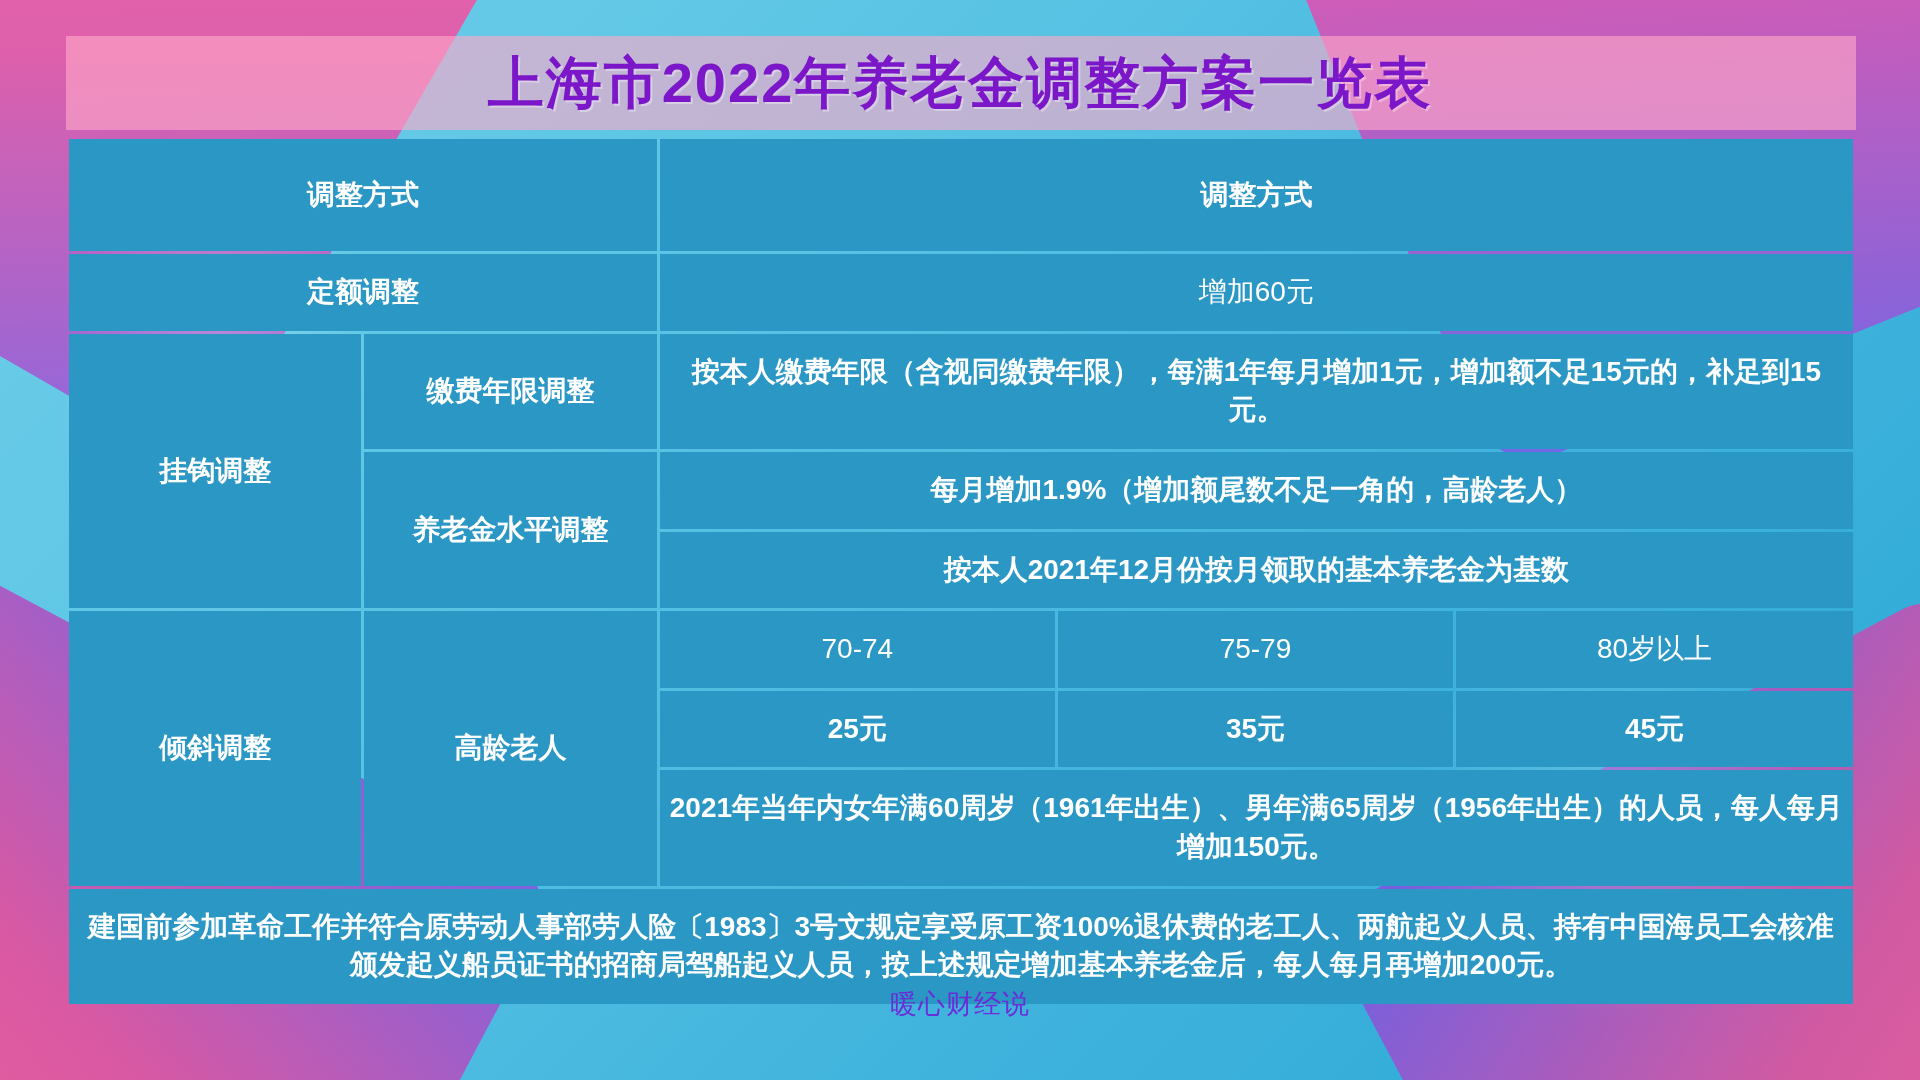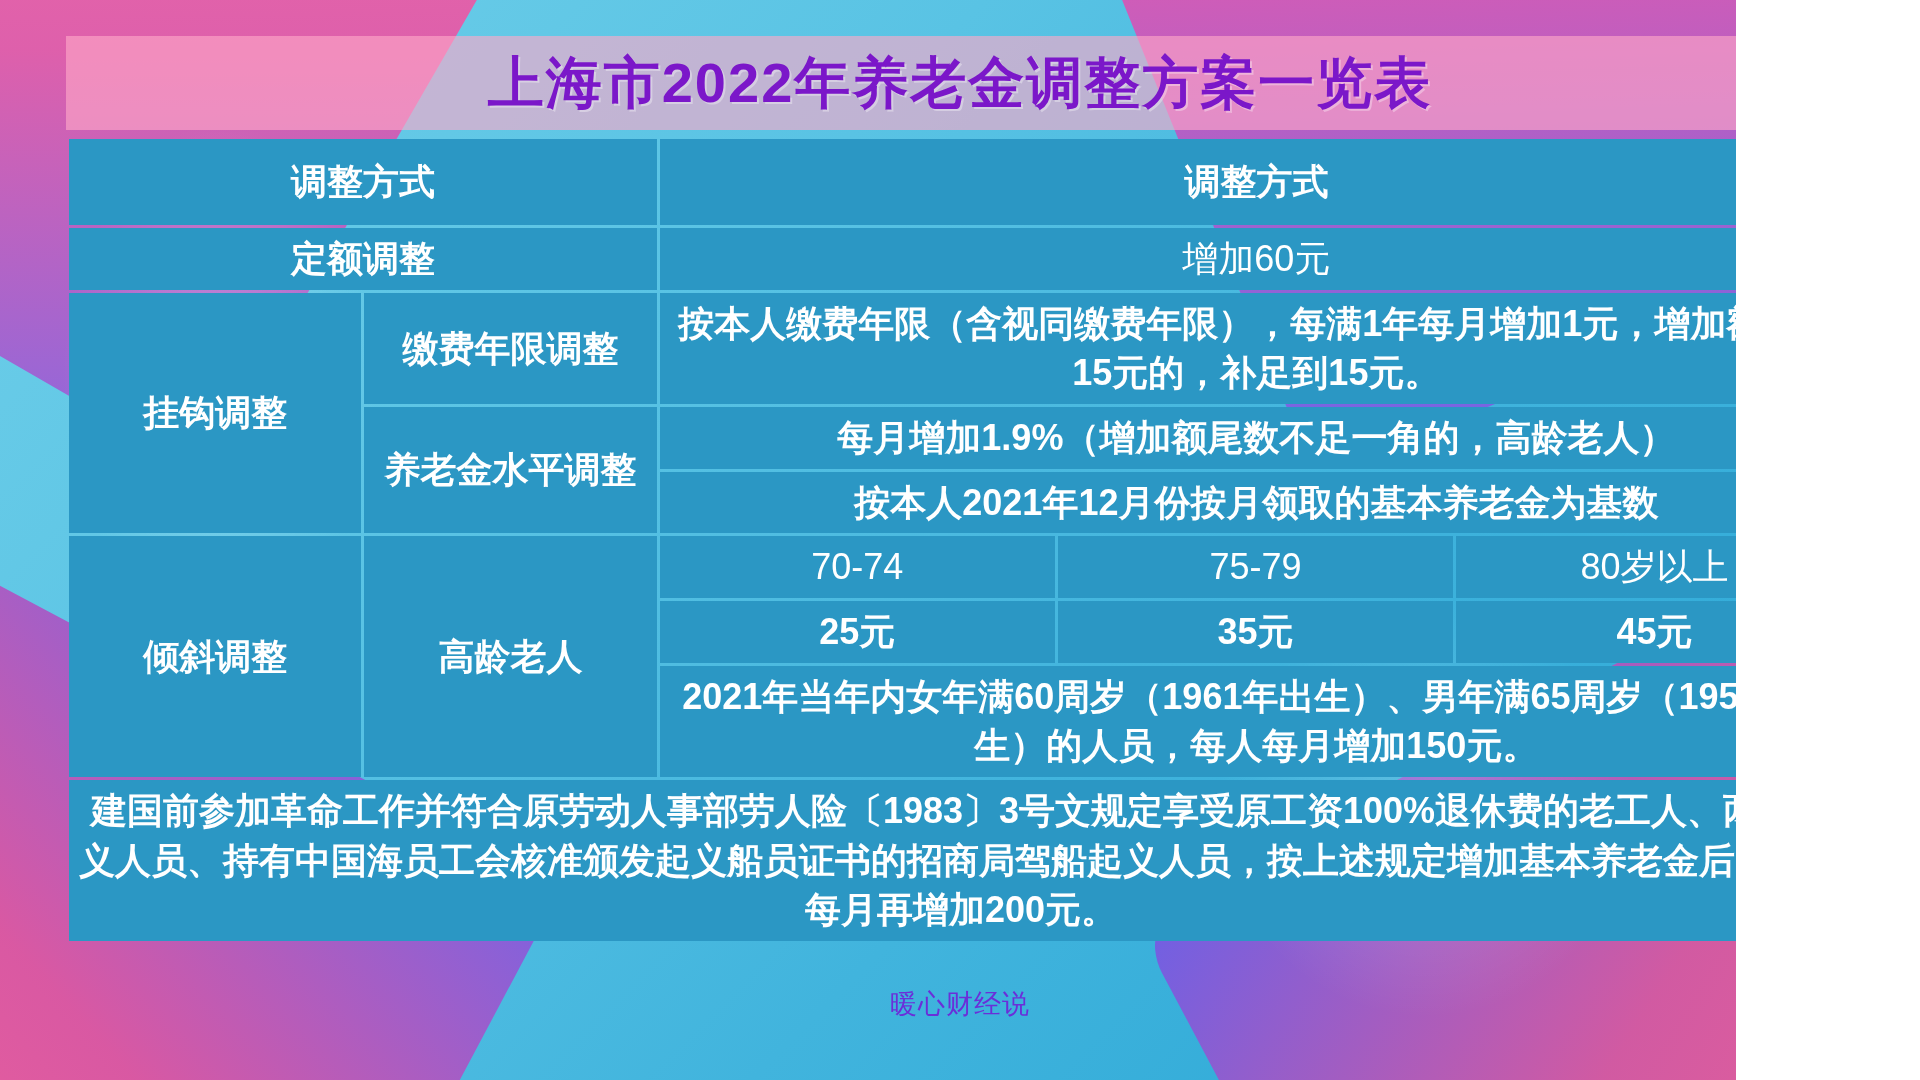--- a/index.html
+++ b/index.html
@@ -6,21 +6,21 @@
     margin: 0;
     padding: 0;
     width: 1920px;
     height: 1080px;
     overflow: hidden;
     font-family: "Liberation Sans", sans-serif;
   }
 
   #root {
     position: relative;
-    width: 1736px;
+    width: 1920px;
     height: 1080px;
     background: #7fd4ef;
     overflow: hidden;
   }
 
   
   .bg-base {
     position: absolute;
     inset: 0;
     background: linear-gradient(135deg, #6fcfe9 0%, #59c3e4 35%, #41b4dd 65%, #2aa7d6 100%);
@@ -107,22 +107,22 @@
     border-collapse: separate;
     border-spacing: 3px;
     width: 100%;
     table-layout: fixed;
   }
   table.main td {
     background: #2b97c4;
     color: #ffffff;
     text-align: center;
     vertical-align: middle;
-    padding: 6px 10px;
-    font-size: 36px;
+    padding: 19px 10px;
+    font-size: 28px;
     line-height: 1.38;
   }
   td.head {
     font-size: 38px;
     font-weight: bold;
     background: #2b93c0;
     height: 74px;
   }
   td.head-left {
     text-align: left;

